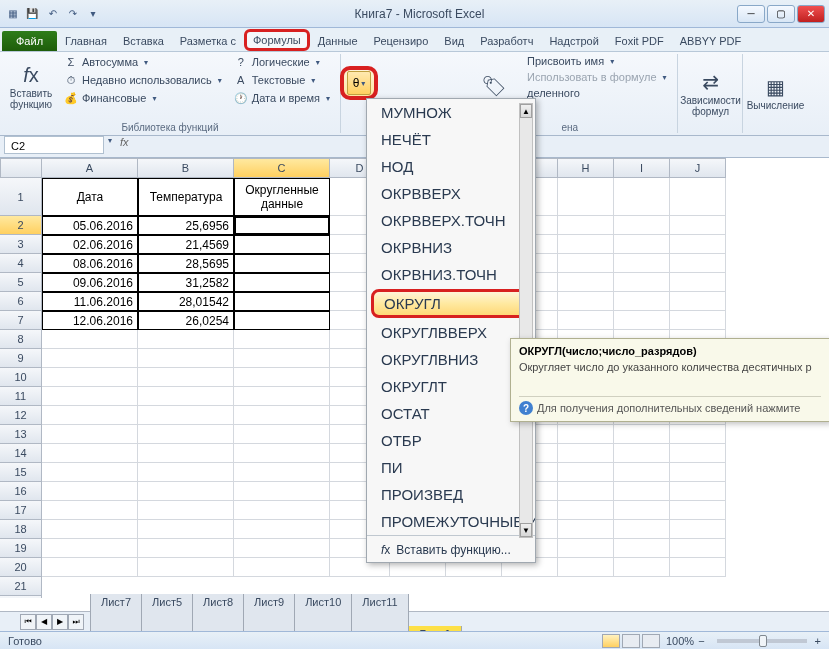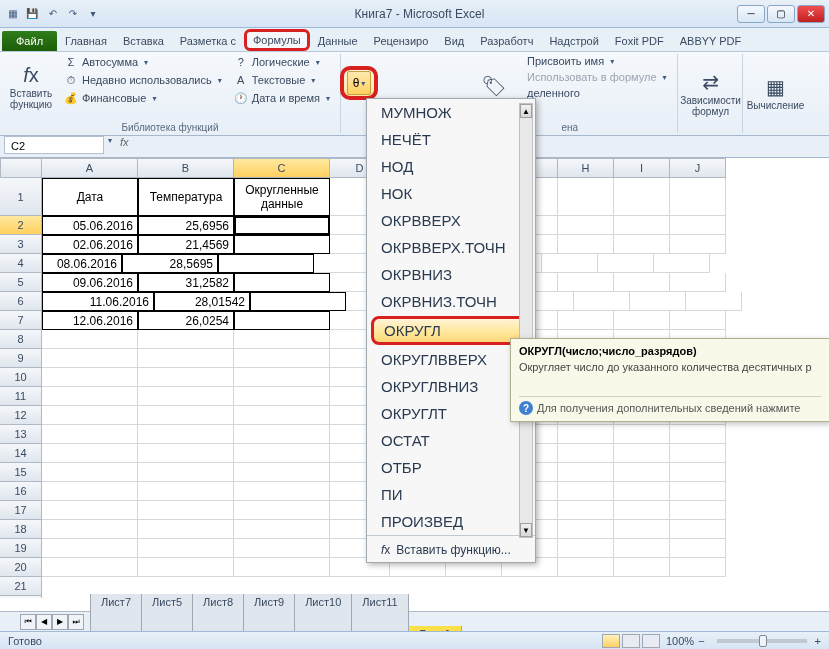--- a/index.html
+++ b/index.html
@@ -286,21 +286,21 @@
         <div class="cell databorder" style="width: 96px;"></div>
         <div class="cell" style="width: 60px;"></div>
         <div class="cell" style="width: 56px;"></div>
         <div class="cell" style="width: 56px;"></div>
         <div class="cell" style="width: 56px;"></div>
         <div class="cell" style="width: 56px;"></div>
         <div class="cell" style="width: 56px;"></div>
         <div class="cell" style="width: 56px;"></div>
       </div>
       <div class="row">
-        <div class="cell databorder" style="width: 80px;">08.06.2016</div>
+        <div class="cell databorder" style="width: 96px;">08.06.2016</div>
         <div class="cell databorder" style="width: 96px;">28,5695</div>
         <div class="cell databorder" style="width: 96px;"></div>
         <div class="cell" style="width: 60px;"></div>
         <div class="cell" style="width: 56px;"></div>
         <div class="cell" style="width: 56px;"></div>
         <div class="cell" style="width: 56px;"></div>
         <div class="cell" style="width: 56px;"></div>
         <div class="cell" style="width: 56px;"></div>
         <div class="cell" style="width: 56px;"></div>
       </div>
@@ -310,21 +310,21 @@
         <div class="cell databorder" style="width: 96px;"></div>
         <div class="cell" style="width: 60px;"></div>
         <div class="cell" style="width: 56px;"></div>
         <div class="cell" style="width: 56px;"></div>
         <div class="cell" style="width: 56px;"></div>
         <div class="cell" style="width: 56px;"></div>
         <div class="cell" style="width: 56px;"></div>
         <div class="cell" style="width: 56px;"></div>
       </div>
       <div class="row">
-        <div class="cell databorder" style="width: 112px;">11.06.2016</div>
+        <div class="cell databorder" style="width: 96px;">11.06.2016</div>
         <div class="cell databorder" style="width: 96px;">28,01542</div>
         <div class="cell databorder" style="width: 96px;"></div>
         <div class="cell" style="width: 60px;"></div>
         <div class="cell" style="width: 56px;"></div>
         <div class="cell" style="width: 56px;"></div>
         <div class="cell" style="width: 56px;"></div>
         <div class="cell" style="width: 56px;"></div>
         <div class="cell" style="width: 56px;"></div>
         <div class="cell" style="width: 56px;"></div>
       </div>
@@ -497,21 +497,20 @@
         <div class="cell" style="width: 56px;"></div>
       </div>
     </div>
 </div>
 
 <div class="dropdown">
   <div class="dd-scroll" id="ddItems">
       <div class="dd-item">МУМНОЖ</div>
       <div class="dd-item">НЕЧЁТ</div>
       <div class="dd-item">НОД</div>
-      <div class="dd-item">НОК</div>
       <div class="dd-item">ОКРВВЕРХ</div>
       <div class="dd-item">ОКРВВЕРХ.ТОЧН</div>
       <div class="dd-item">ОКРВНИЗ</div>
       <div class="dd-item">ОКРВНИЗ.ТОЧН</div>
       <div class="dd-item hi-box">ОКРУГЛ</div>
       <div class="dd-item">ОКРУГЛВВЕРХ</div>
       <div class="dd-item">ОКРУГЛВНИЗ</div>
       <div class="dd-item">ОКРУГЛТ</div>
       <div class="dd-item">ОСТАТ</div>
       <div class="dd-item">ОТБР</div>

